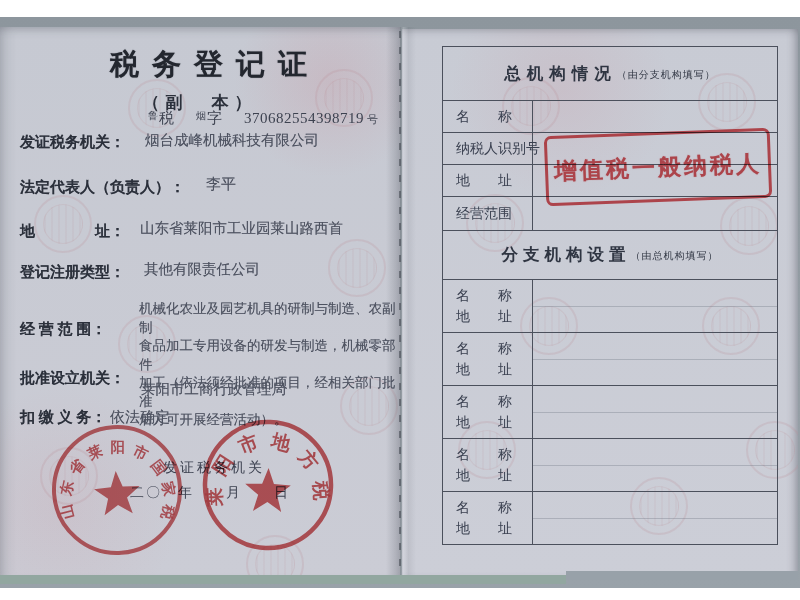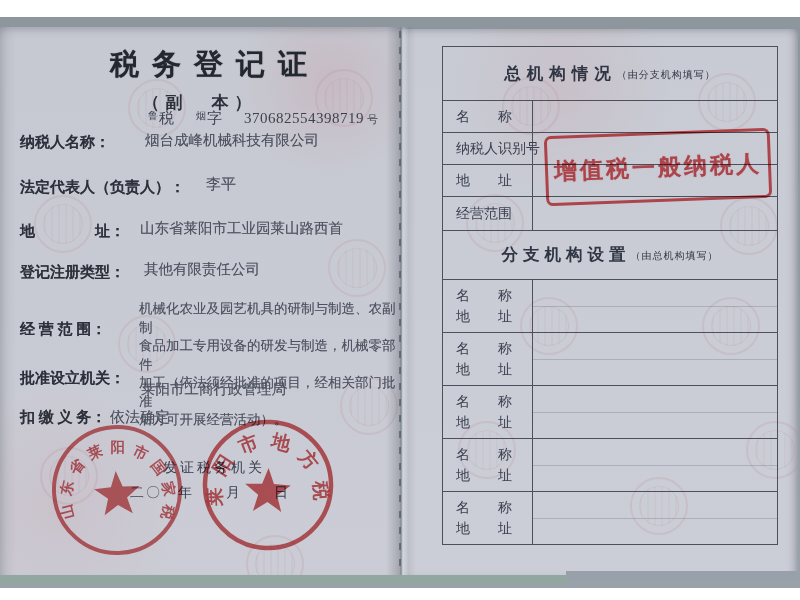--- a/index.html
+++ b/index.html
@@ -104,21 +104,21 @@
 
     <div class="lp-serial">
       <span class="sm">鲁</span>
         <span class="g">税</span>
       <span class="sm">烟</span>
         <span class="g">字</span>
       <span class="num">370682554398719</span>
       <span class="suf">号</span>
     </div>
 
-    <div class="f-label" style="top:106px;">纳税人名称：</div>
+    <div class="f-label" style="top:106px;">发证税务机关：</div>
     <div class="f-value" style="left:133px;top:104px;margin-left:12px;">烟台成峰机械科技有限公司</div>
 
     <div class="f-label" style="top:151px;">法定代表人（负责人）：</div>
     <div class="f-value" style="left:206px;top:148px;font-size:15px;text-align:center;">李平</div>
 
     <div class="f-label" style="top:195px;">地　　　　址：</div>
     <div class="f-value" style="left:140px;top:192px;">山东省莱阳市工业园莱山路西首</div>
 
     <div class="f-label" style="top:236px;">登记注册类型：</div>
     <div class="f-value" style="left:144px;top:233px;">其他有限责任公司</div>

